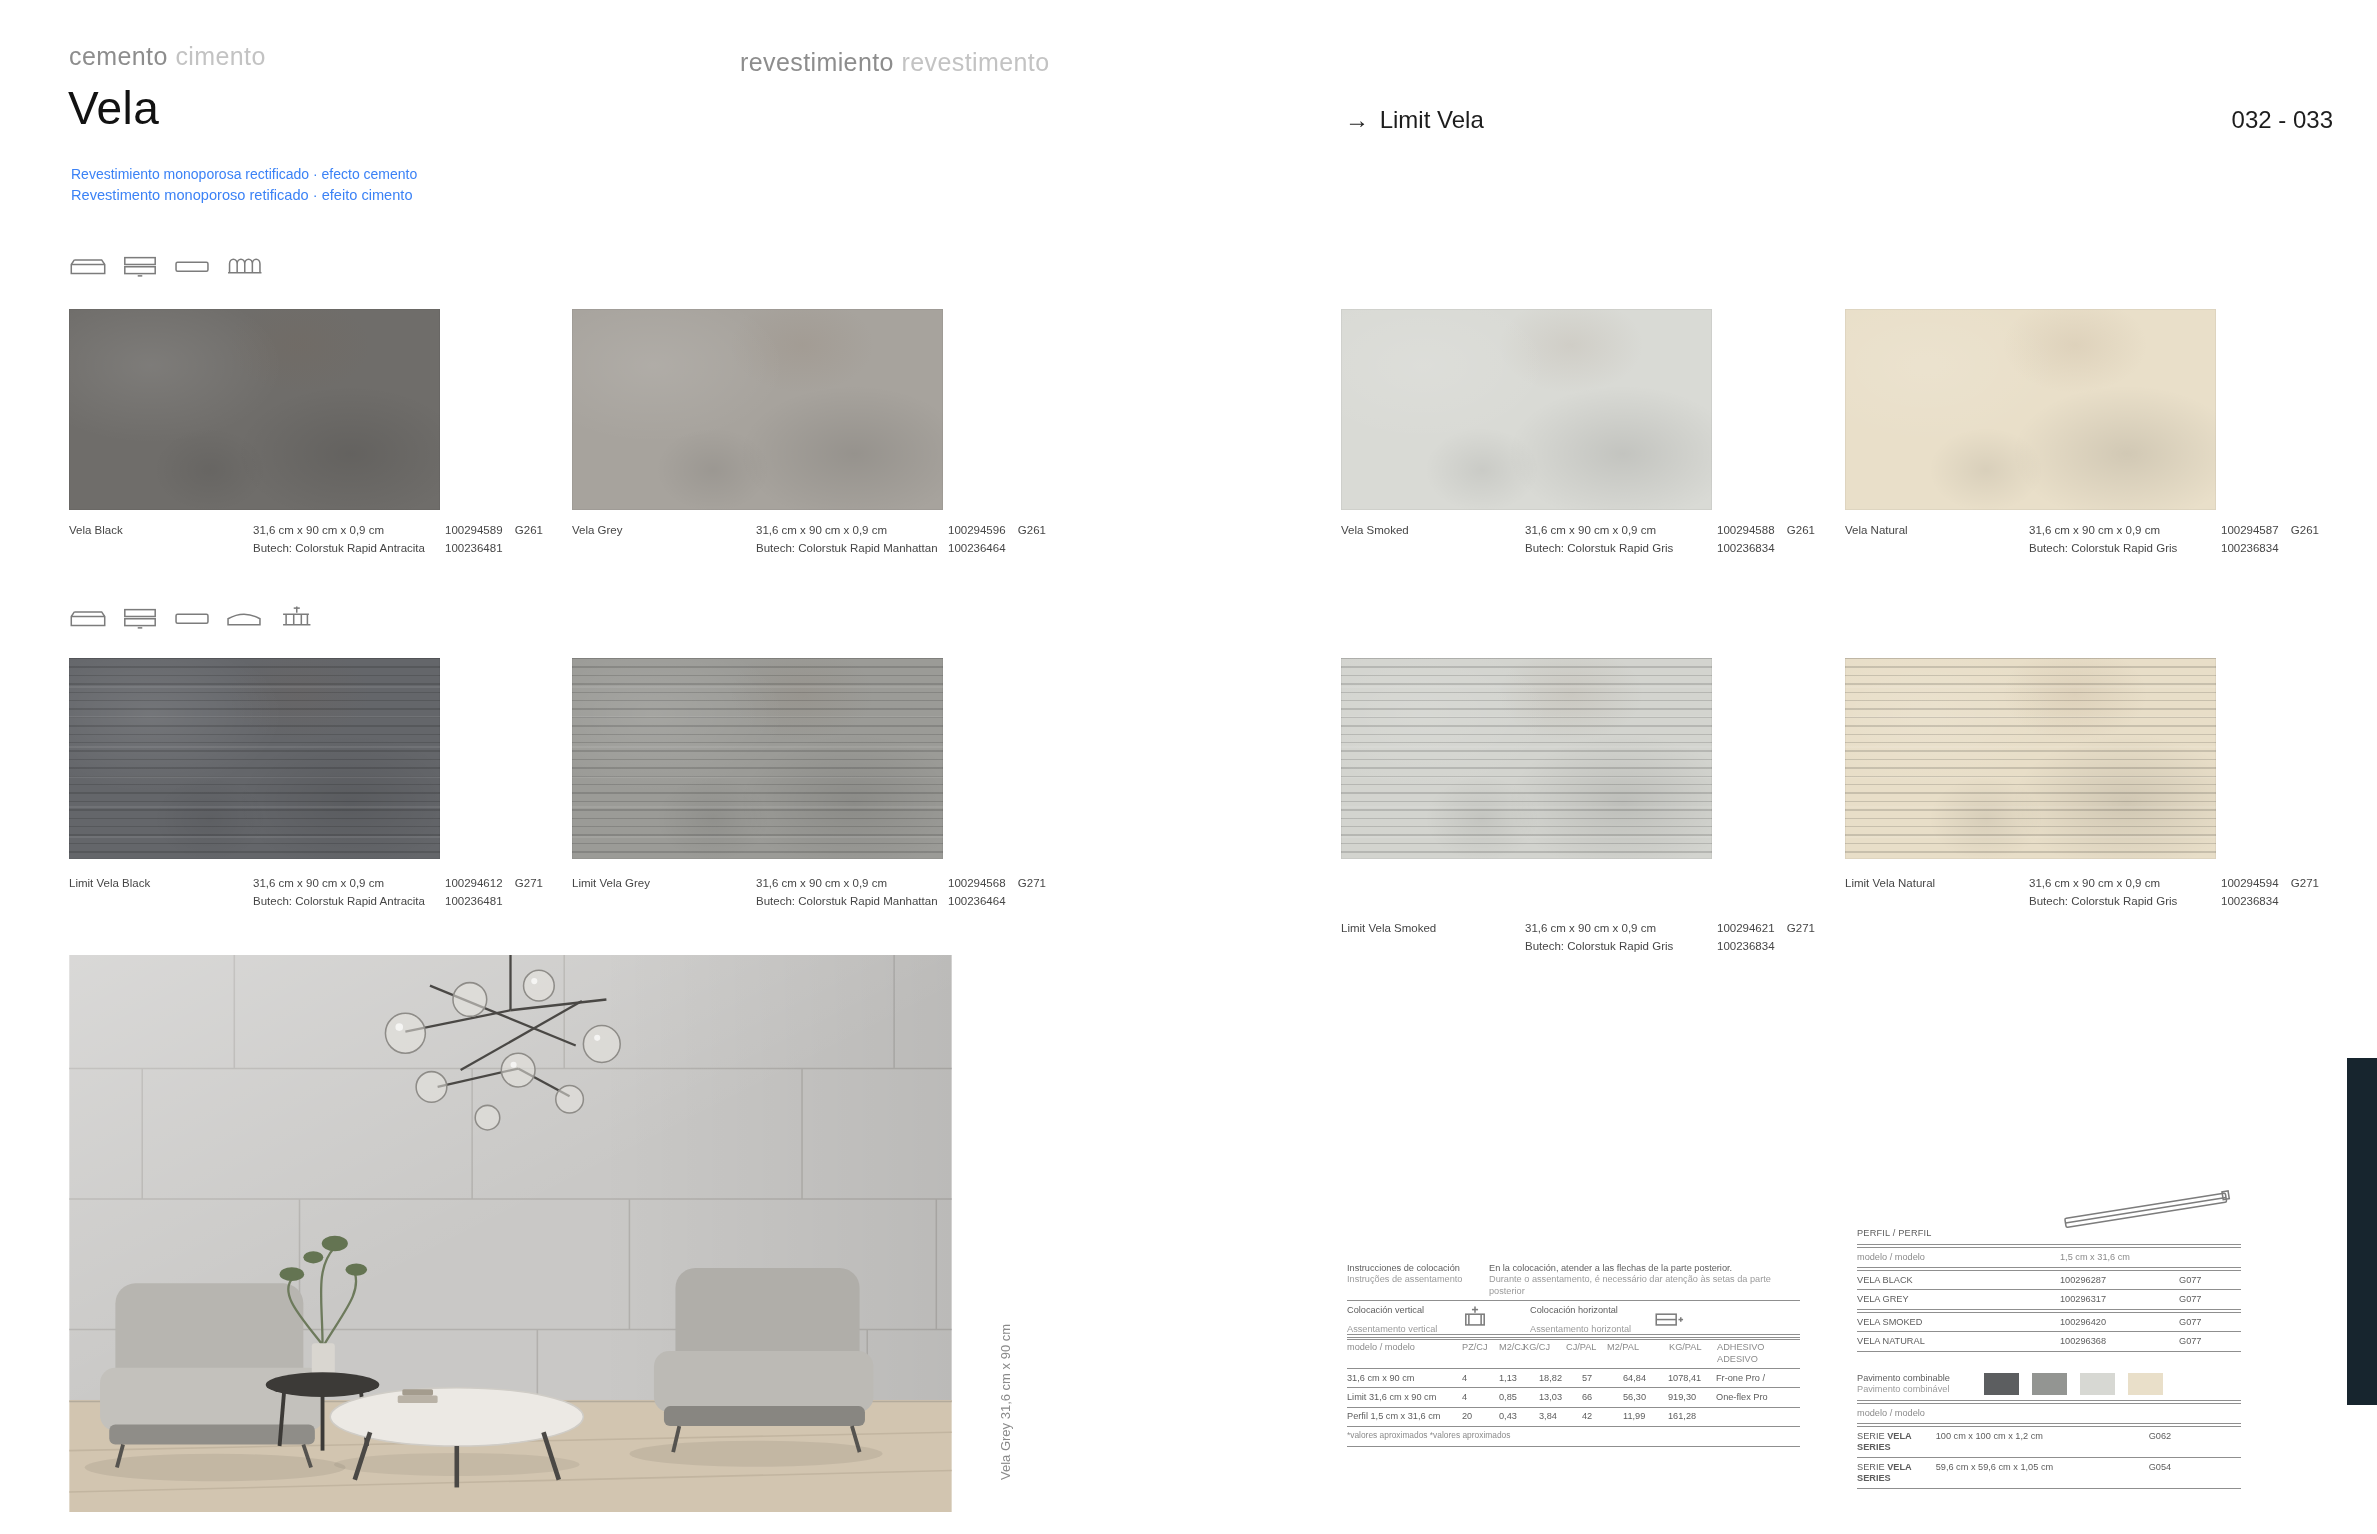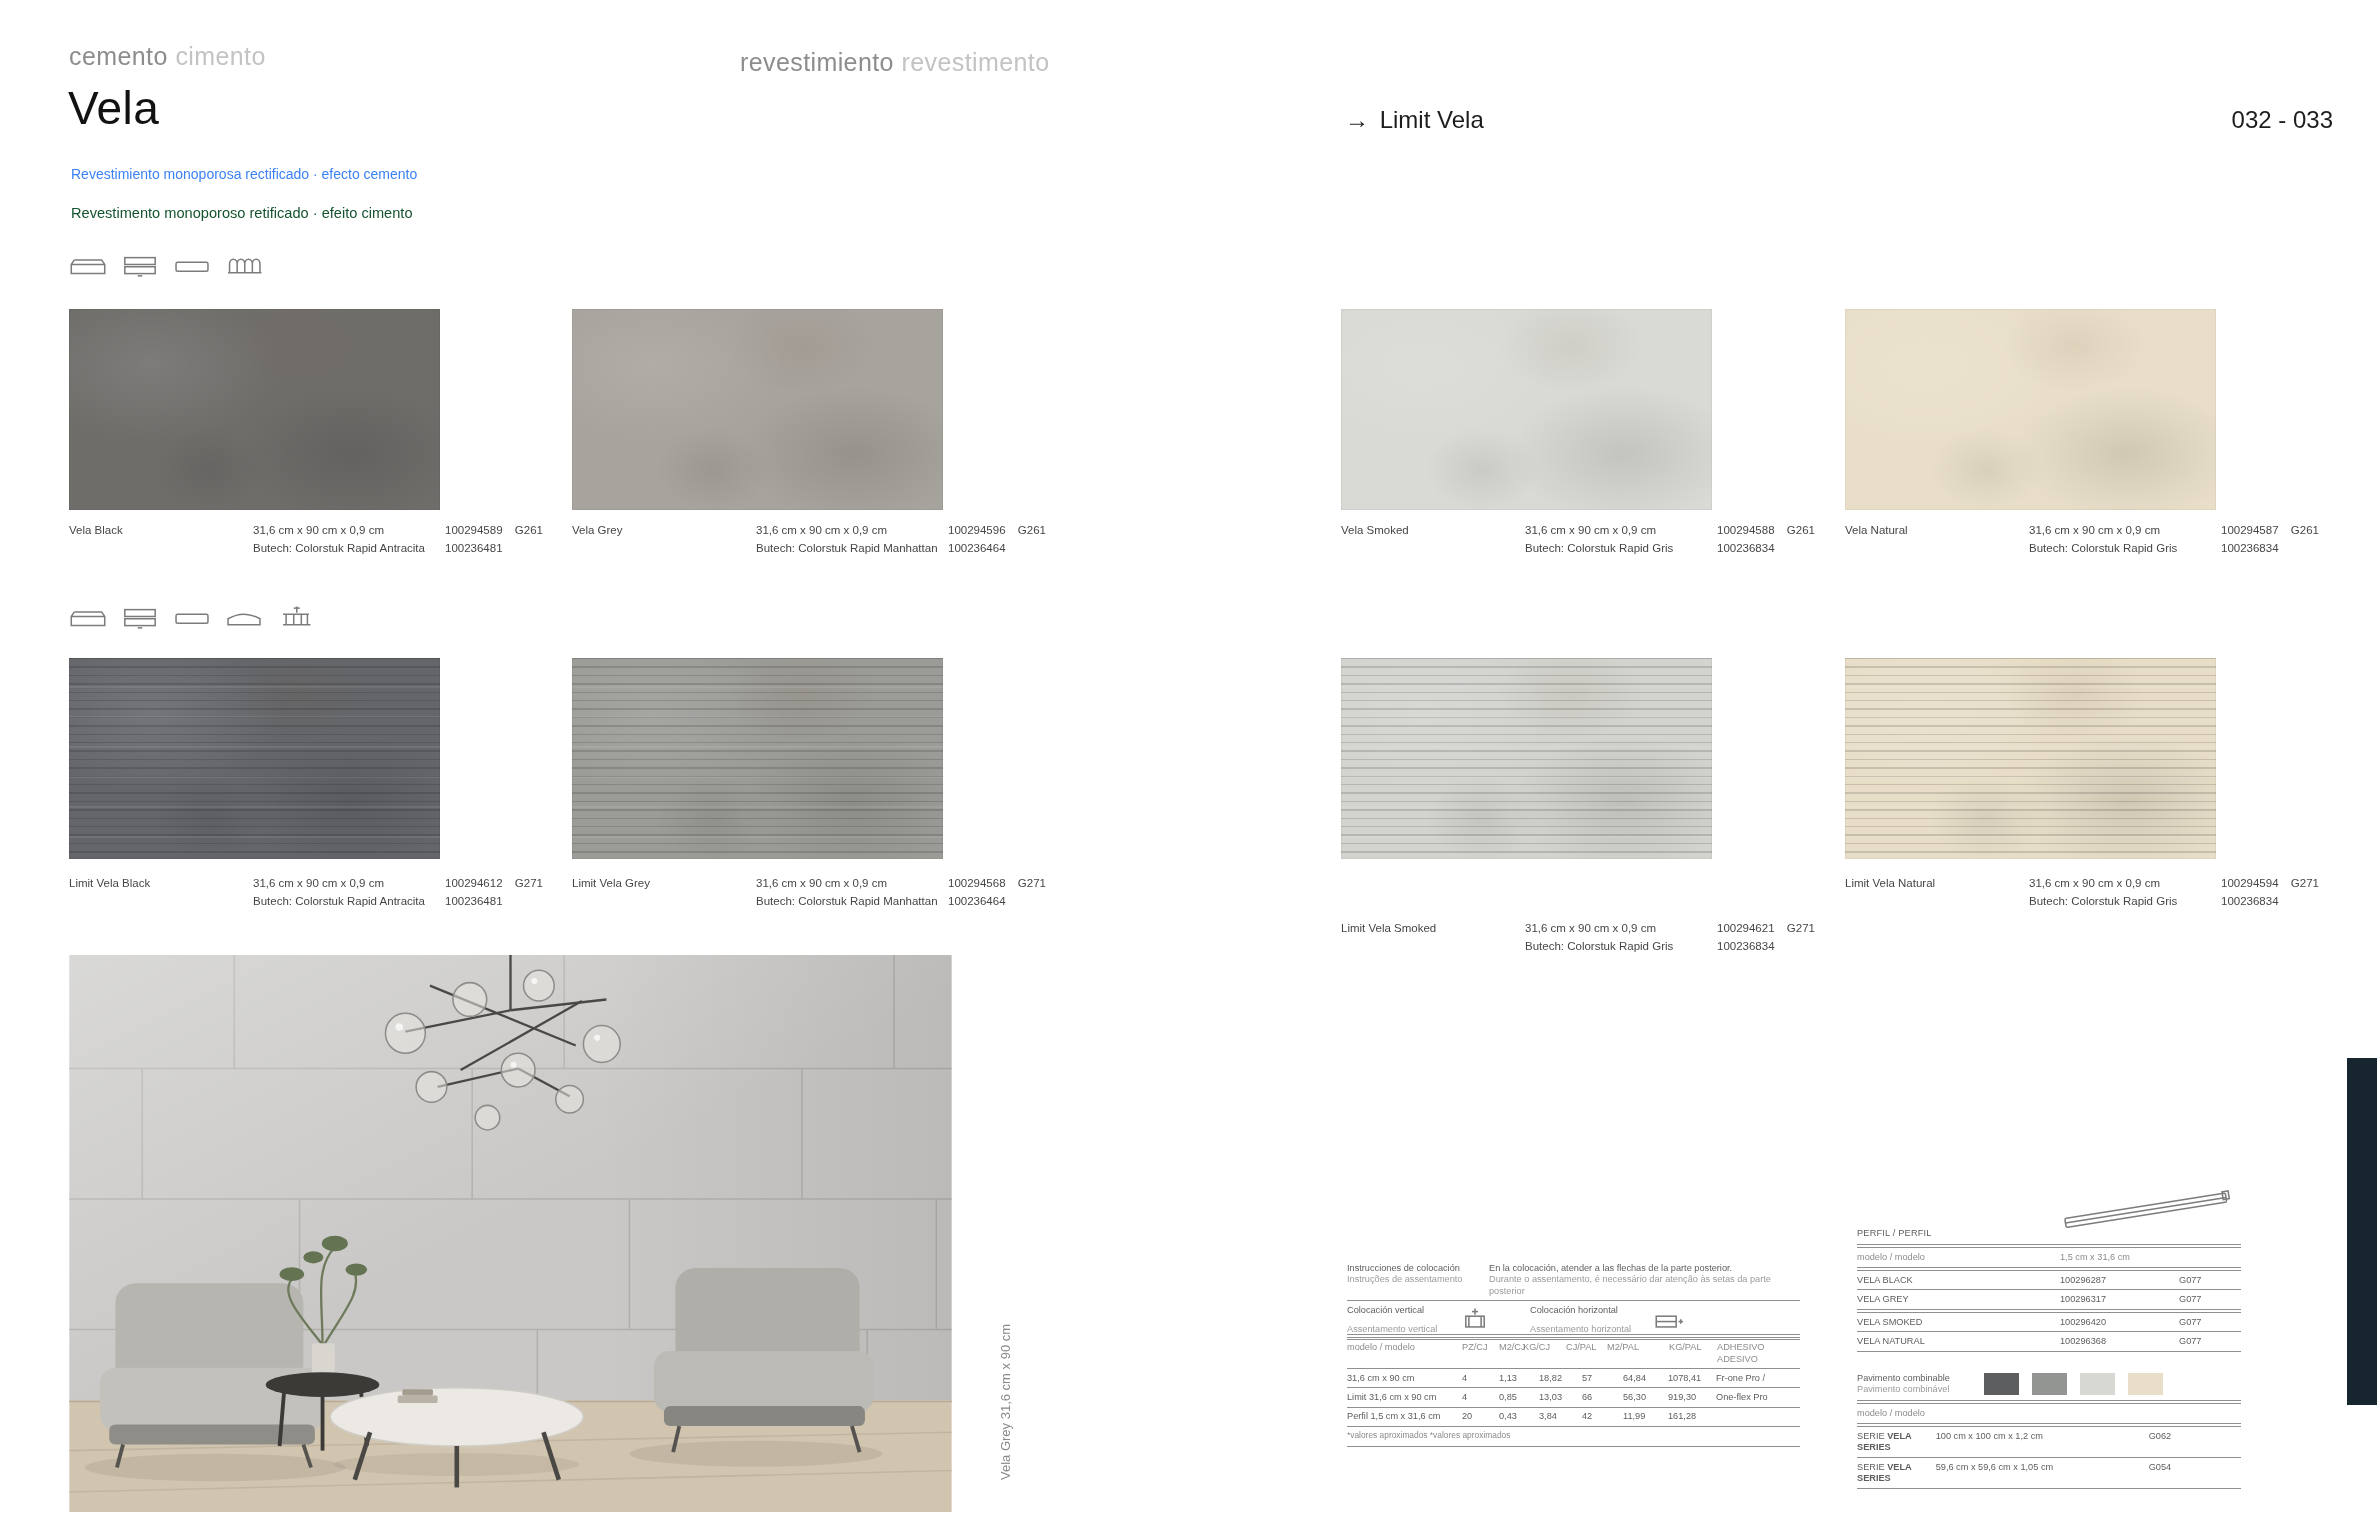--- a/index.html
+++ b/index.html
@@ -5,21 +5,21 @@
   html,body{margin:0;padding:0;background:#e9e9e9}
   #canvas{position:relative;width:2377px;height:1535px;background:#ffffff;
           font-family:"Liberation Sans",sans-serif;color:#3c3c3c;overflow:hidden}
   .abs{position:absolute}
 
   
   .category{font-size:25px;letter-spacing:0.4px;white-space:nowrap}
   .cat-es{color:#8d8d8d}.cat-pt{color:#c3c3c3;margin-left:7.7px}
   .page-title{font-size:46px;color:#121212;letter-spacing:0.4px}
   .sub-es{font-size:14px;color:#3b82f6}
-  .sub-pt{font-size:14.6px;color:#14532d;margin-top:23px}
+  .sub-pt{font-size:14.6px;color:#3b82f6;margin-top:5px}
   .related{font-size:24px;color:#1d1d1d;white-space:nowrap}
   .related .arr{margin-right:10.7px}
   .pagenum{font-size:24px;color:#1d1d1d;text-align:right;width:184px}
 
   
   .tile{position:absolute;width:371px;height:201px;box-shadow:0 0 0 0.8px rgba(0,0,0,.06) inset}
   .tile::before{content:"";position:absolute;inset:0;
      background:
        radial-gradient(ellipse 55% 60% at 22% 28%, rgba(255,255,255,.10), transparent 65%),
        radial-gradient(ellipse 50% 55% at 76% 72%, rgba(0,0,0,.10), transparent 62%),
@@ -348,21 +348,21 @@
       <div class="cell" style="width:142px">
         <div>Instrucciones de colocación</div>
         <div style="color:#9a9a9a">Instruções de assentamento</div>
       </div>
       <div class="cell" style="width:311px">
         <div>En la colocación, atender a las flechas de la parte posterior.</div>
         <div style="color:#9a9a9a">Durante o assentamento, é necessário dar atenção às setas da parte posterior</div>
       </div>
     </div>
     <div class="rule"></div>
-    <div class="trow pad" style="align-items:center">
+    <div class="trow pad" style="align-items:flex-start">
       <div class="cell" style="width:114px">
         <div>Colocación vertical</div>
         <div style="color:#9a9a9a;margin-top:7.7px">Assentamento vertical</div>
       </div>
       <div class="cell" style="width:69px">
         <svg width="28" height="23" viewBox="0 0 36 30">
             <rect class="ln" x="6" y="12" width="24" height="14"></rect>
             <line class="ln" x1="18" y1="2" x2="18" y2="10"></line>
             <line class="ln" x1="14" y1="6" x2="22" y2="6"></line>
             <line class="ln" x1="10" y1="12" x2="10" y2="26"></line>

